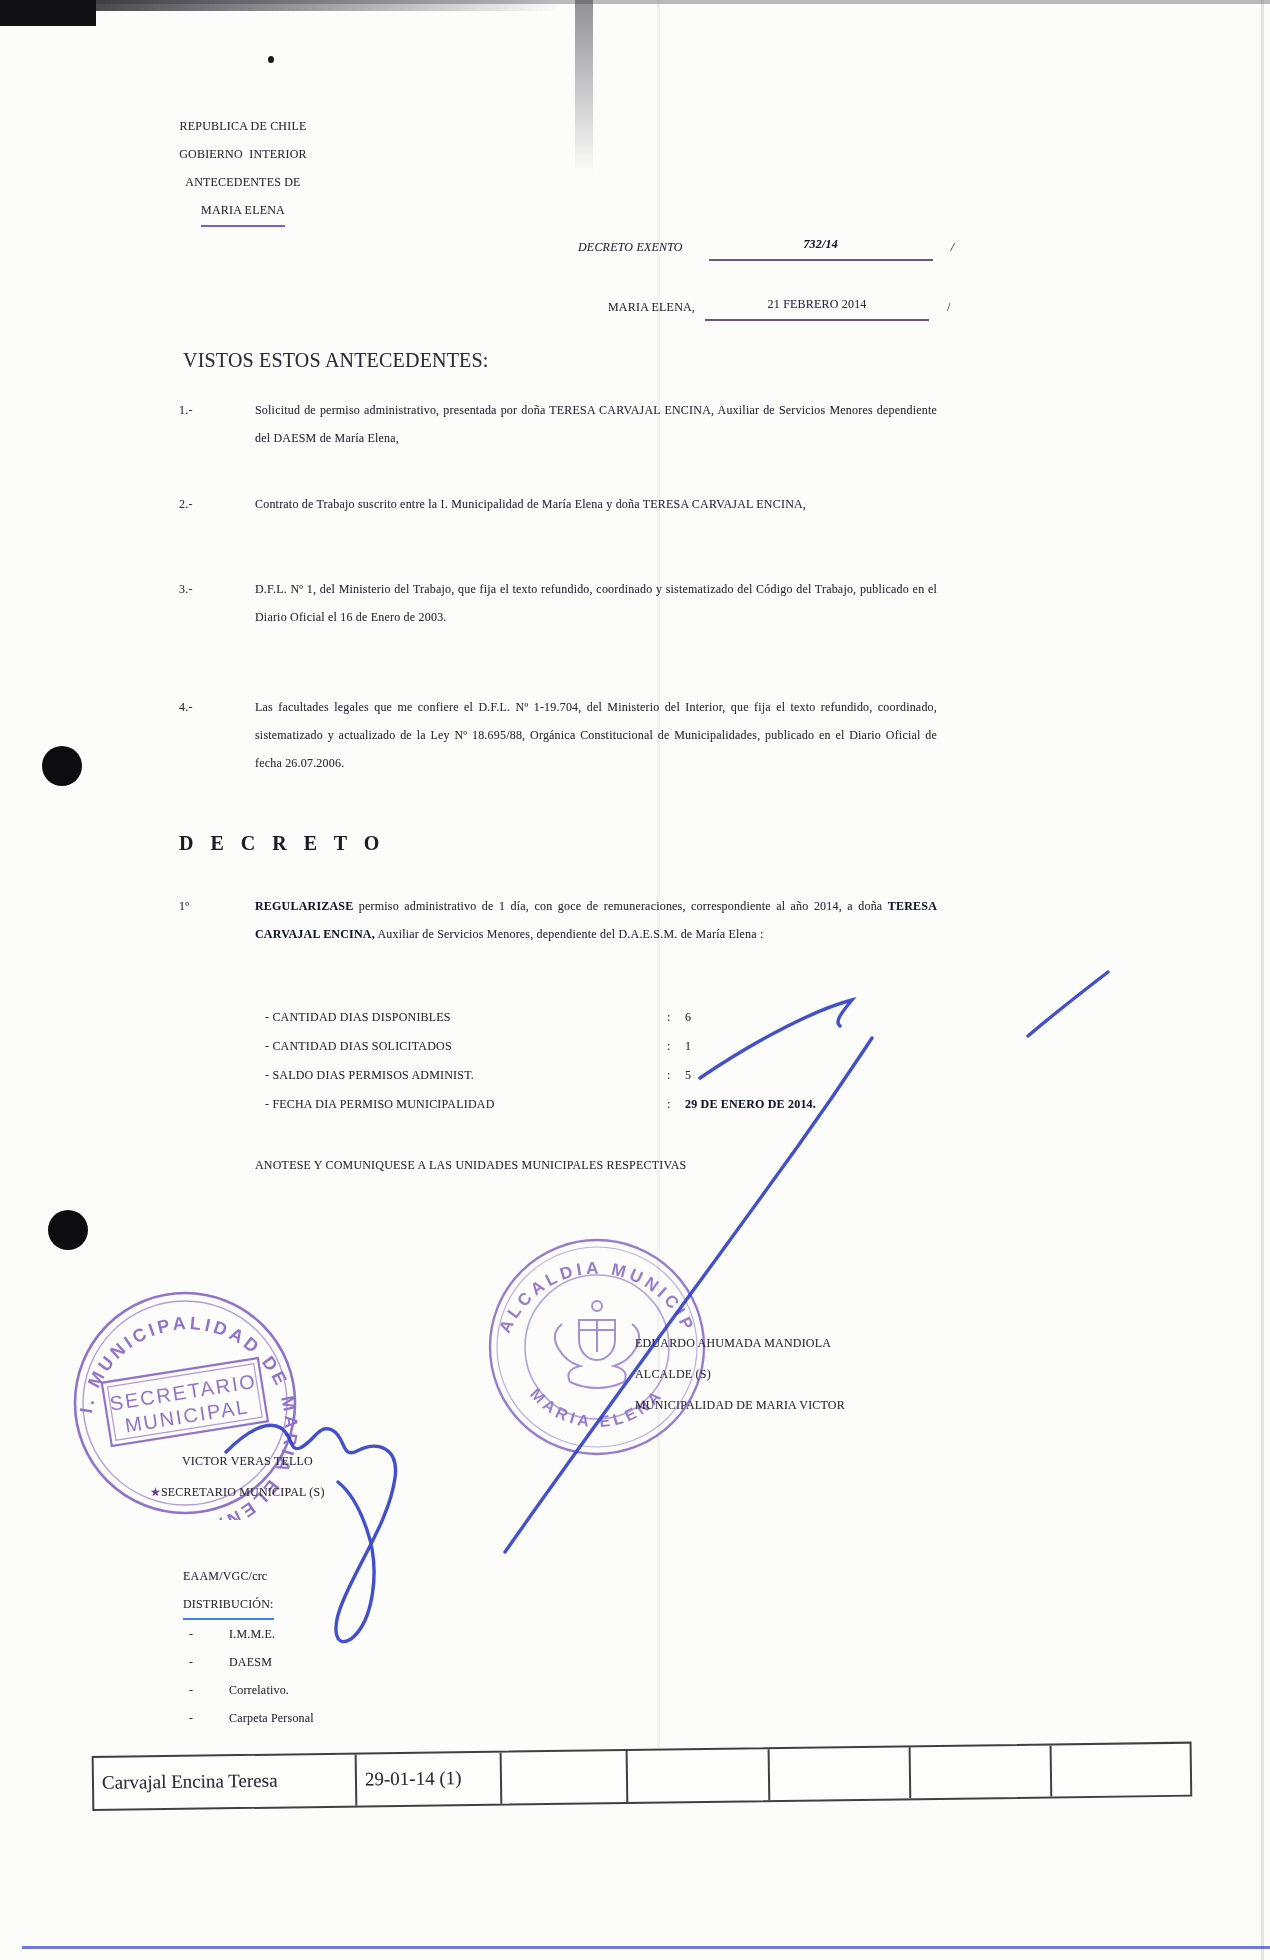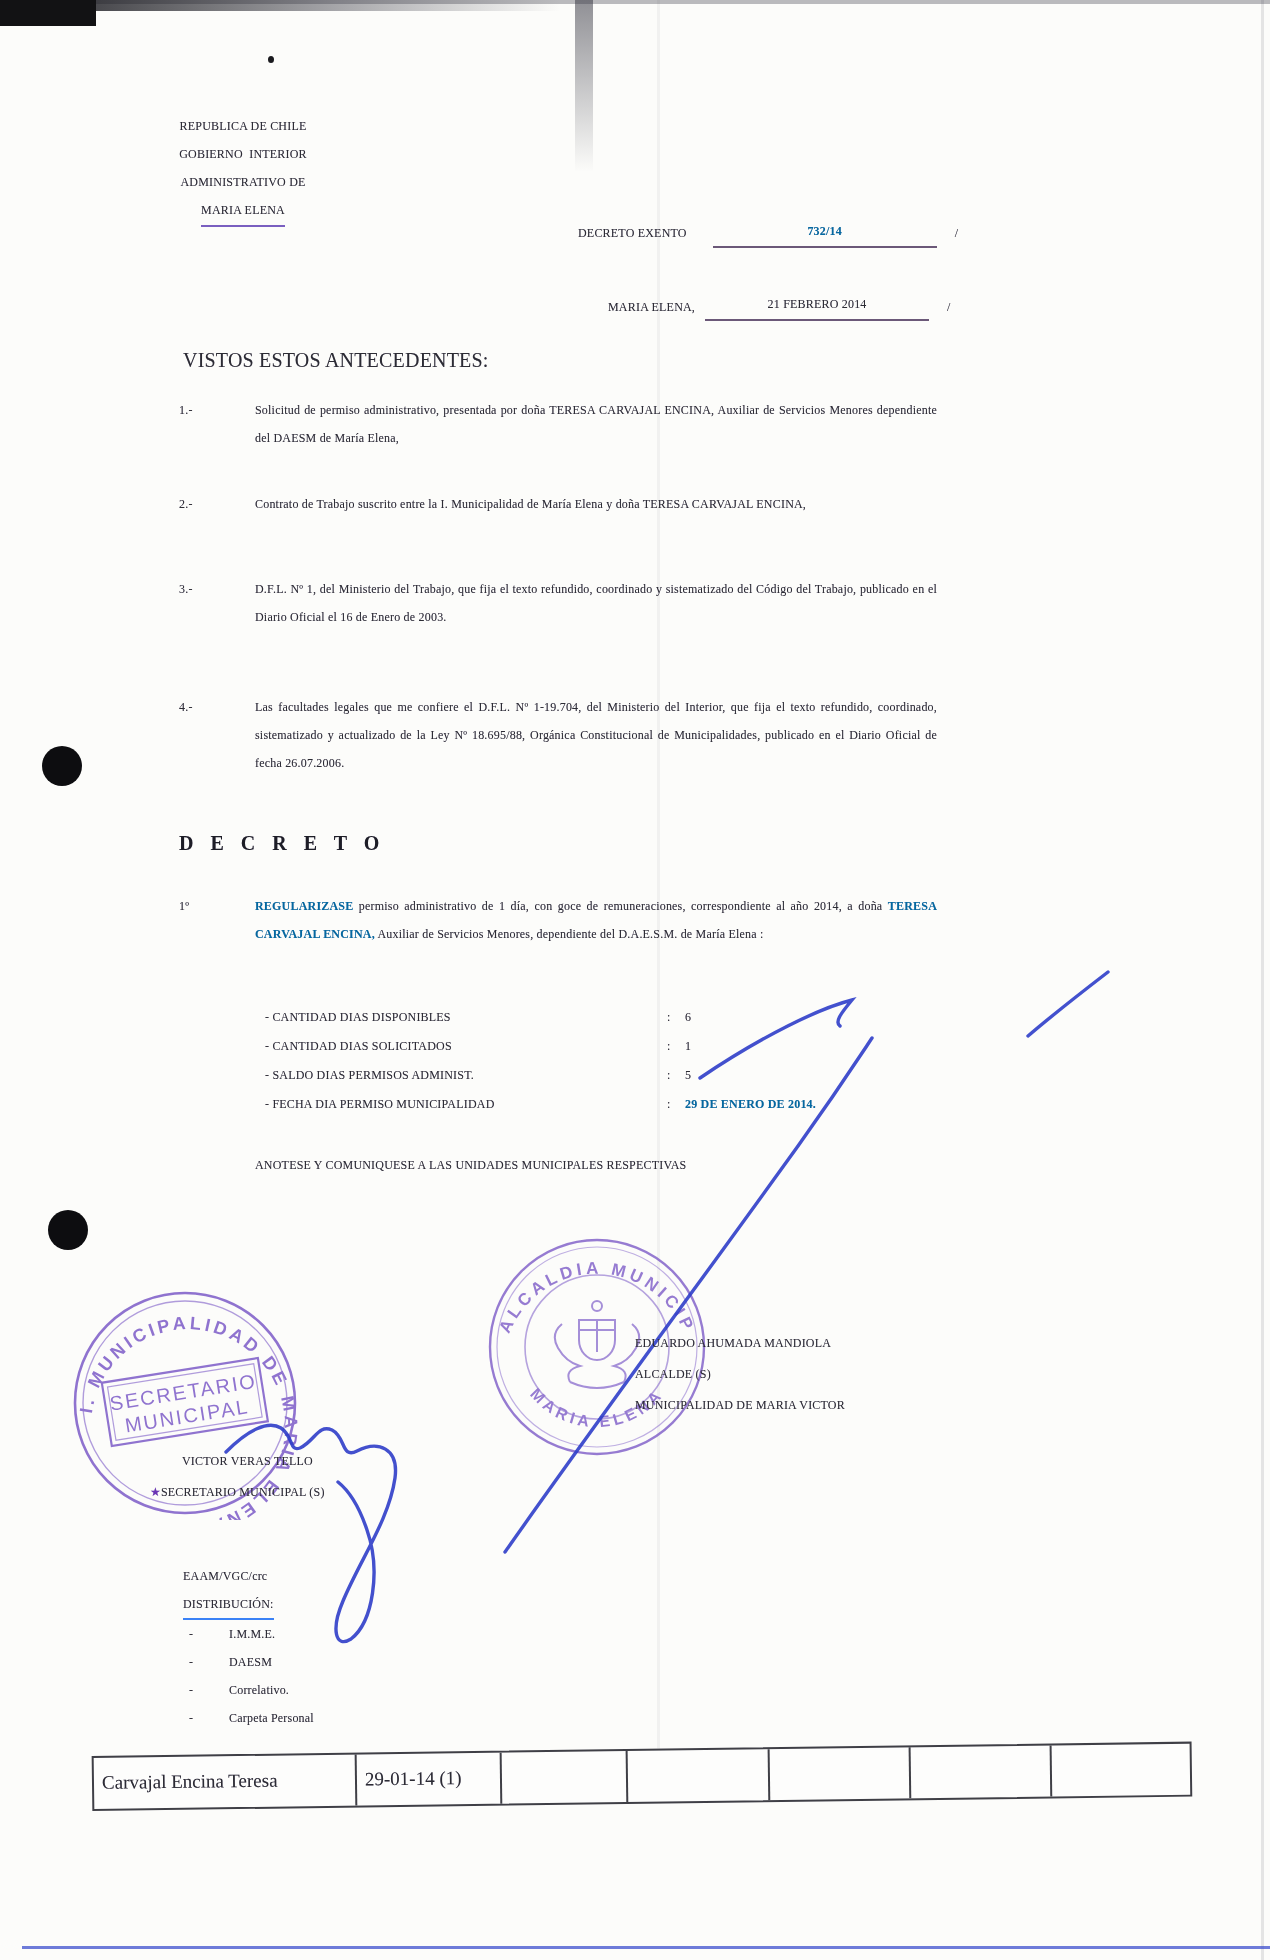--- a/index.html
+++ b/index.html
@@ -9,30 +9,30 @@
     margin:0 auto;
     background:#fcfcfa;
     overflow:hidden;
     font-family:"Liberation Serif","DejaVu Serif",serif;
     color:#2c2c34;
   }
   .abs{position:absolute;}
   .doc-text{font-size:12px;line-height:28px;letter-spacing:0.2px;
     text-shadow:0 0 0.5px rgba(90,70,130,0.35);}
   .pre{white-space:pre;}
-  .bold{font-weight:bold;color:#0369a1;}
+  .bold{font-weight:bold;color:#0f172a;}
   .justify{text-align:justify;}
 
   
   .letterhead{left:98px;top:112px;width:290px;text-align:center;}
   .letterhead .hdr-line{display:block;}
   .letterhead .underlined{display:inline-block;border-bottom:2px solid #7a5fc0;padding-bottom:1px;}
 
   
-  .ref-line{left:578px;top:217px;width:620px;display:flex;align-items:center;}
+  .ref-line{left:578px;top:230px;width:620px;display:flex;align-items:flex-end;font-style:italic;}
   .date-line{left:608px;top:290px;width:620px;display:flex;align-items:flex-end;}
   .fill-val{display:inline-block;text-align:center;border-bottom:2px solid #6b5878;padding:0 6px 1px 6px;}
   .ref-line .fill-val{min-width:212px;margin-left:26px;}
   .date-line .fill-val{min-width:212px;margin-left:10px;}
   .slash{margin-left:18px;}
 
   
   .vistos-title{left:183px;top:346px;font-size:20px;}
   .item-row{left:179px;width:758px;}
   .item-num{position:absolute;left:0;top:0;}
@@ -100,21 +100,21 @@
   <div class="abs artifact fold-line"></div>
   <div class="abs artifact right-edge"></div>
   <div class="abs artifact speck"></div>
   <div class="abs artifact punch-dot dot1"></div>
   <div class="abs artifact punch-dot dot2"></div>
   <div class="abs artifact bottom-line"></div>
 
   <div class="abs doc-text letterhead">
     <span class="hdr-line pre">REPUBLICA DE CHILE</span>
     <span class="hdr-line pre">GOBIERNO  INTERIOR</span>
-    <span class="hdr-line pre">ADMINISTRATIVO DE</span>
+    <span class="hdr-line pre">ANTECEDENTES DE</span>
     <span class="hdr-line"><span class="underlined">MARIA ELENA</span></span>
   </div>
 
   <div class="abs doc-text ref-line">
     <span>DECRETO EXENTO</span>
     <span class="fill-val bold">732/14</span>
     <span class="slash">/</span>
   </div>
 
   <div class="abs doc-text date-line">

